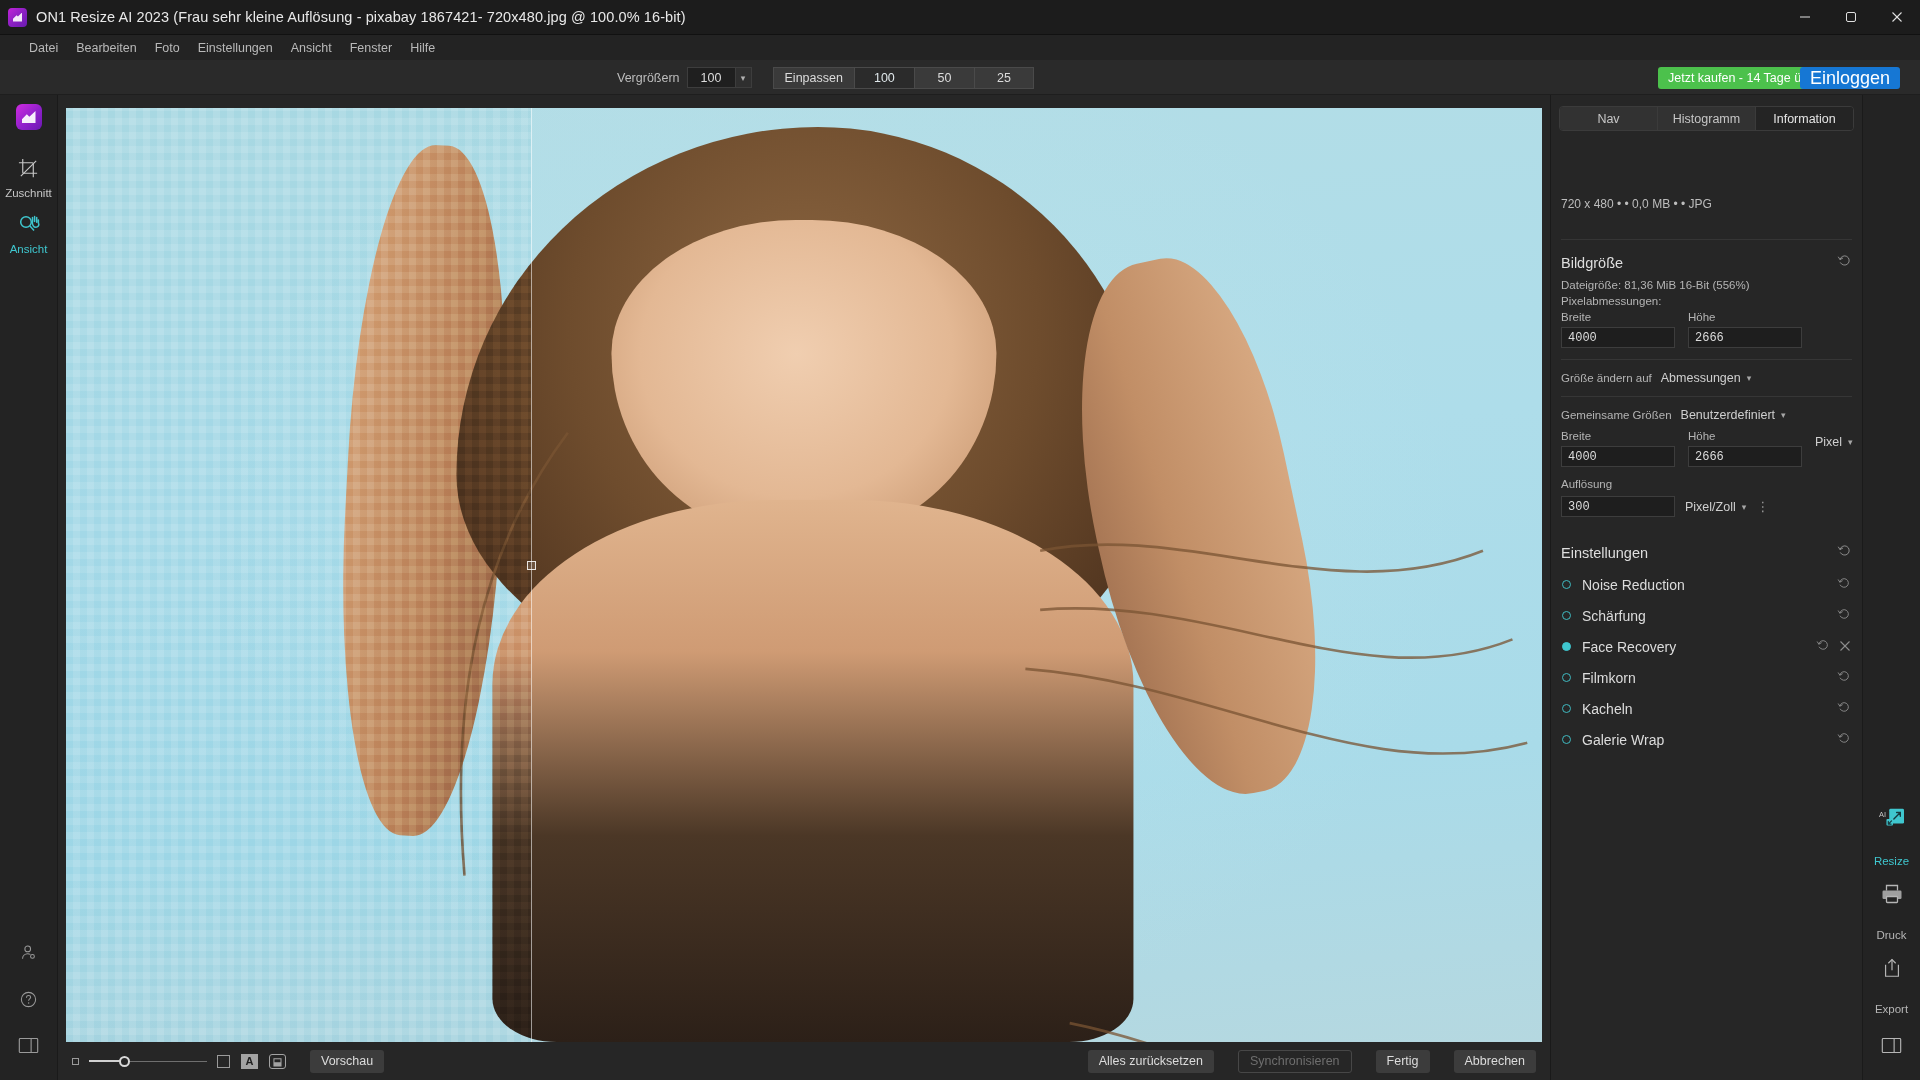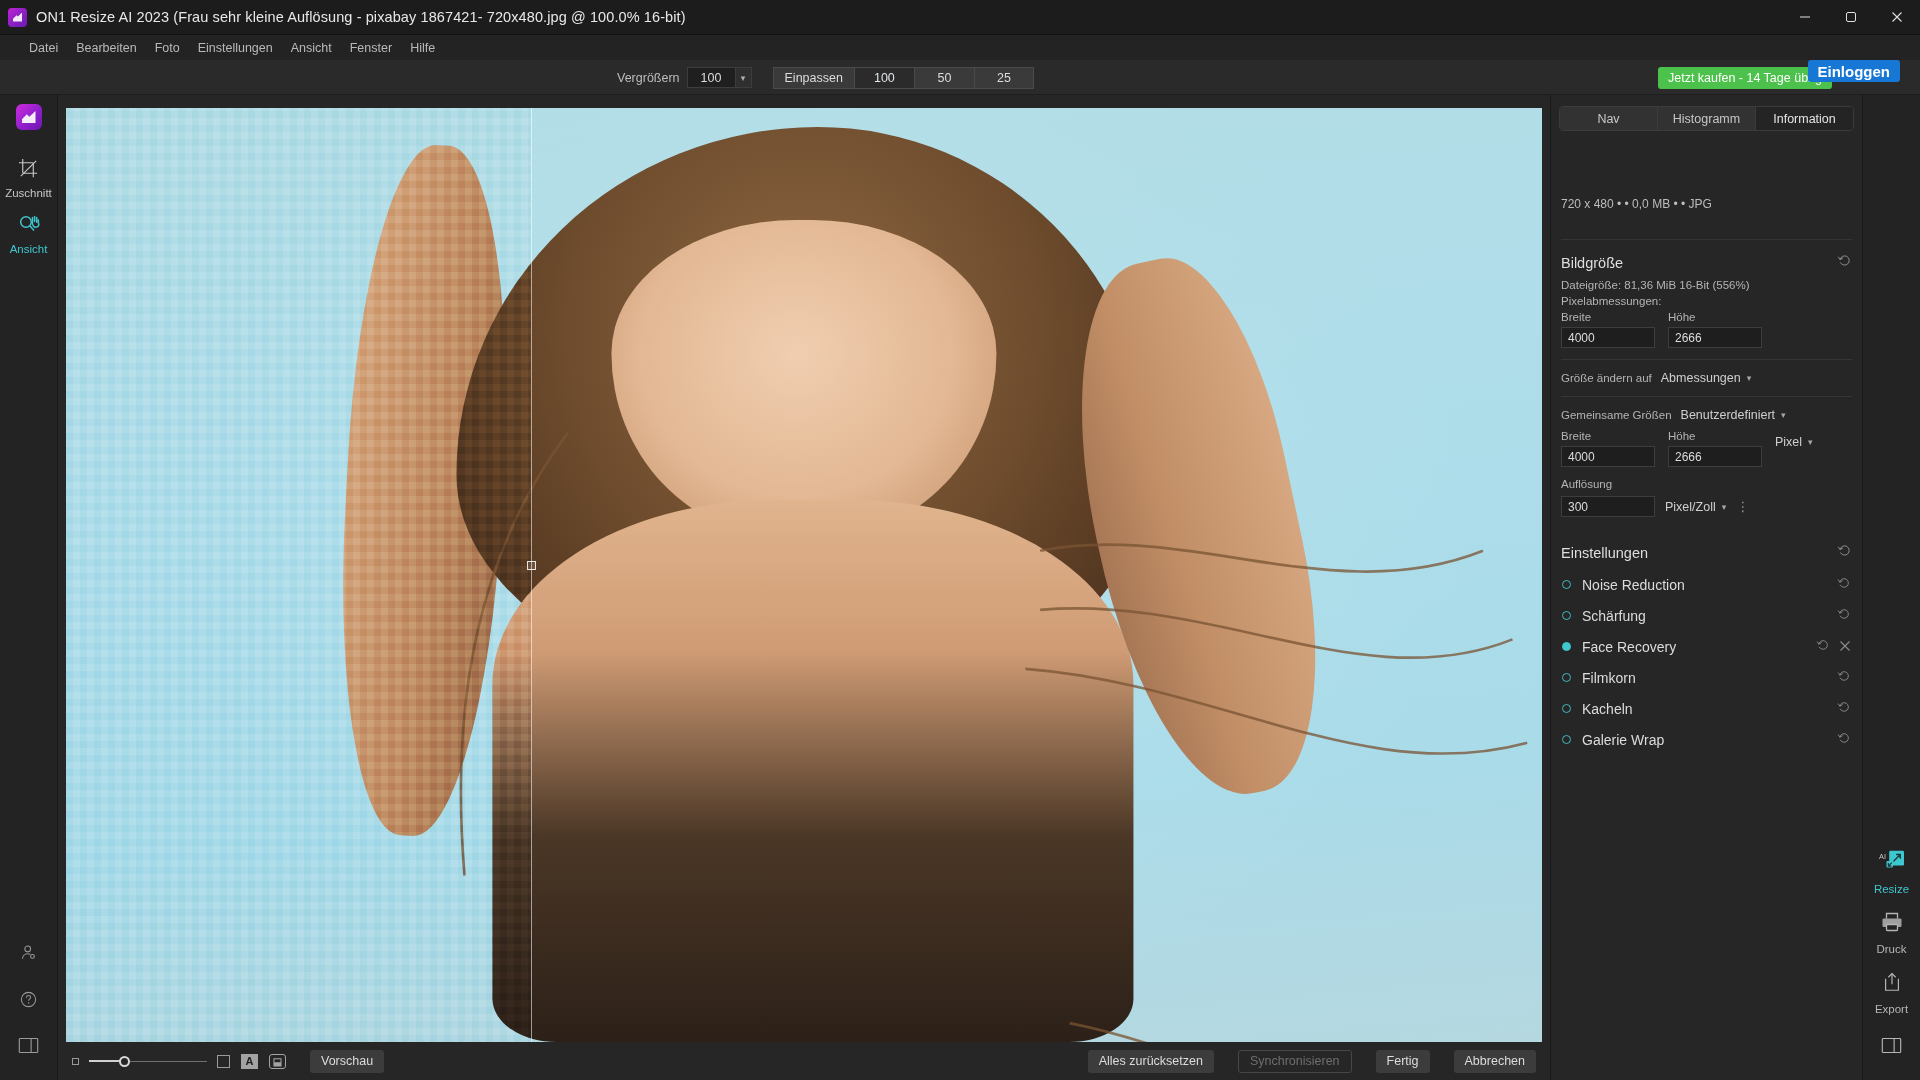--- a/index.html
+++ b/index.html
@@ -89,24 +89,24 @@
   .fit-btn.active { background: #2b2b2b; color: #dfe7ea; }
 
   .buy-btn {
     position: absolute; right: 88px; top: 7px;
     height: 22px; background: #4cc14c; border-radius: 3px;
     color: #ffffff; font-size: 12.5px;
     display: flex; align-items: center; padding: 0 10px;
     white-space: nowrap;
   }
   .login-btn {
-    position: absolute; right: 20px; top: 0;
+    position: absolute; right: 20px; top: 7px;
     height: 22px; background: #1677d4; border-radius: 3px;
-    color: #ffffff; font-size: 15px;
-    display: flex; align-items: center; padding: 0 10px; font-weight: bold;
+    color: #ffffff; font-size: 18px;
+    display: flex; align-items: center; padding: 0 10px;
   }
 
   
   .body-row { flex: 1 1 auto; display: flex; min-height: 0; }
 
   
   .left-rail {
     width: 58px; flex: 0 0 58px; background: #232323;
     display: flex; flex-direction: column; align-items: center;
     padding-top: 9px;
@@ -260,21 +260,21 @@
   .reset-ico { color: #8e8e8e; }
   .meta { font-size: 11.5px; color: #b4b4b4; margin-bottom: 4px; }
   .field-label { font-size: 11.5px; color: #b4b4b4; }
   .row { display: flex; }
   .col { display: flex; flex-direction: column; }
   .txt-input {
     height: 21px; background: #1e1e1e; border: 1px solid #3d3d3d;
     color: #dcdcdc; font-size: 12px; display: flex; align-items: center;
     padding: 0 6px;
   }
-  .w-in { width: 94px; }
+  .w-in { width: 114px; font-family: Liberation Mono, monospace; }
   .drop {
     font-size: 12.5px; color: #cfcfcf; display: flex; align-items: center; gap: 6px;
   }
   .drop .car { font-size: 9px; color: #a6a6a6; }
   .hr { height: 1px; background: #363636; margin: 11px 0; }
 
   .settings-row {
     display: flex; align-items: center; height: 31px;
     padding: 0 1px;
   }
@@ -286,21 +286,21 @@
   .settings-label { font-size: 14px; color: #dcdcdc; }
   .row-acts { margin-left: auto; display: flex; align-items: center; gap: 9px; color: #8e8e8e; }
 
   
   .right-rail {
     width: 58px; flex: 0 0 58px; background: #232323;
     border-left: 1px solid #1a1a1a;
     display: flex; flex-direction: column; align-items: center;
     justify-content: flex-end; padding-bottom: 22px; gap: 16px;
   }
-  .rtool { display: flex; flex-direction: column; align-items: center; gap: 6px; color: #b5b5b5; }
+  .rtool { display: flex; flex-direction: column; align-items: center; gap: 20px; color: #b5b5b5; }
   .rtool.active { color: #3fc7cf; }
   .rtool-label { font-size: 11.5px; }
 </style>
 </head>
 <body>
 
 <div class="app">
 
   <div class="titlebar">
     <div class="title-logo"></div>

